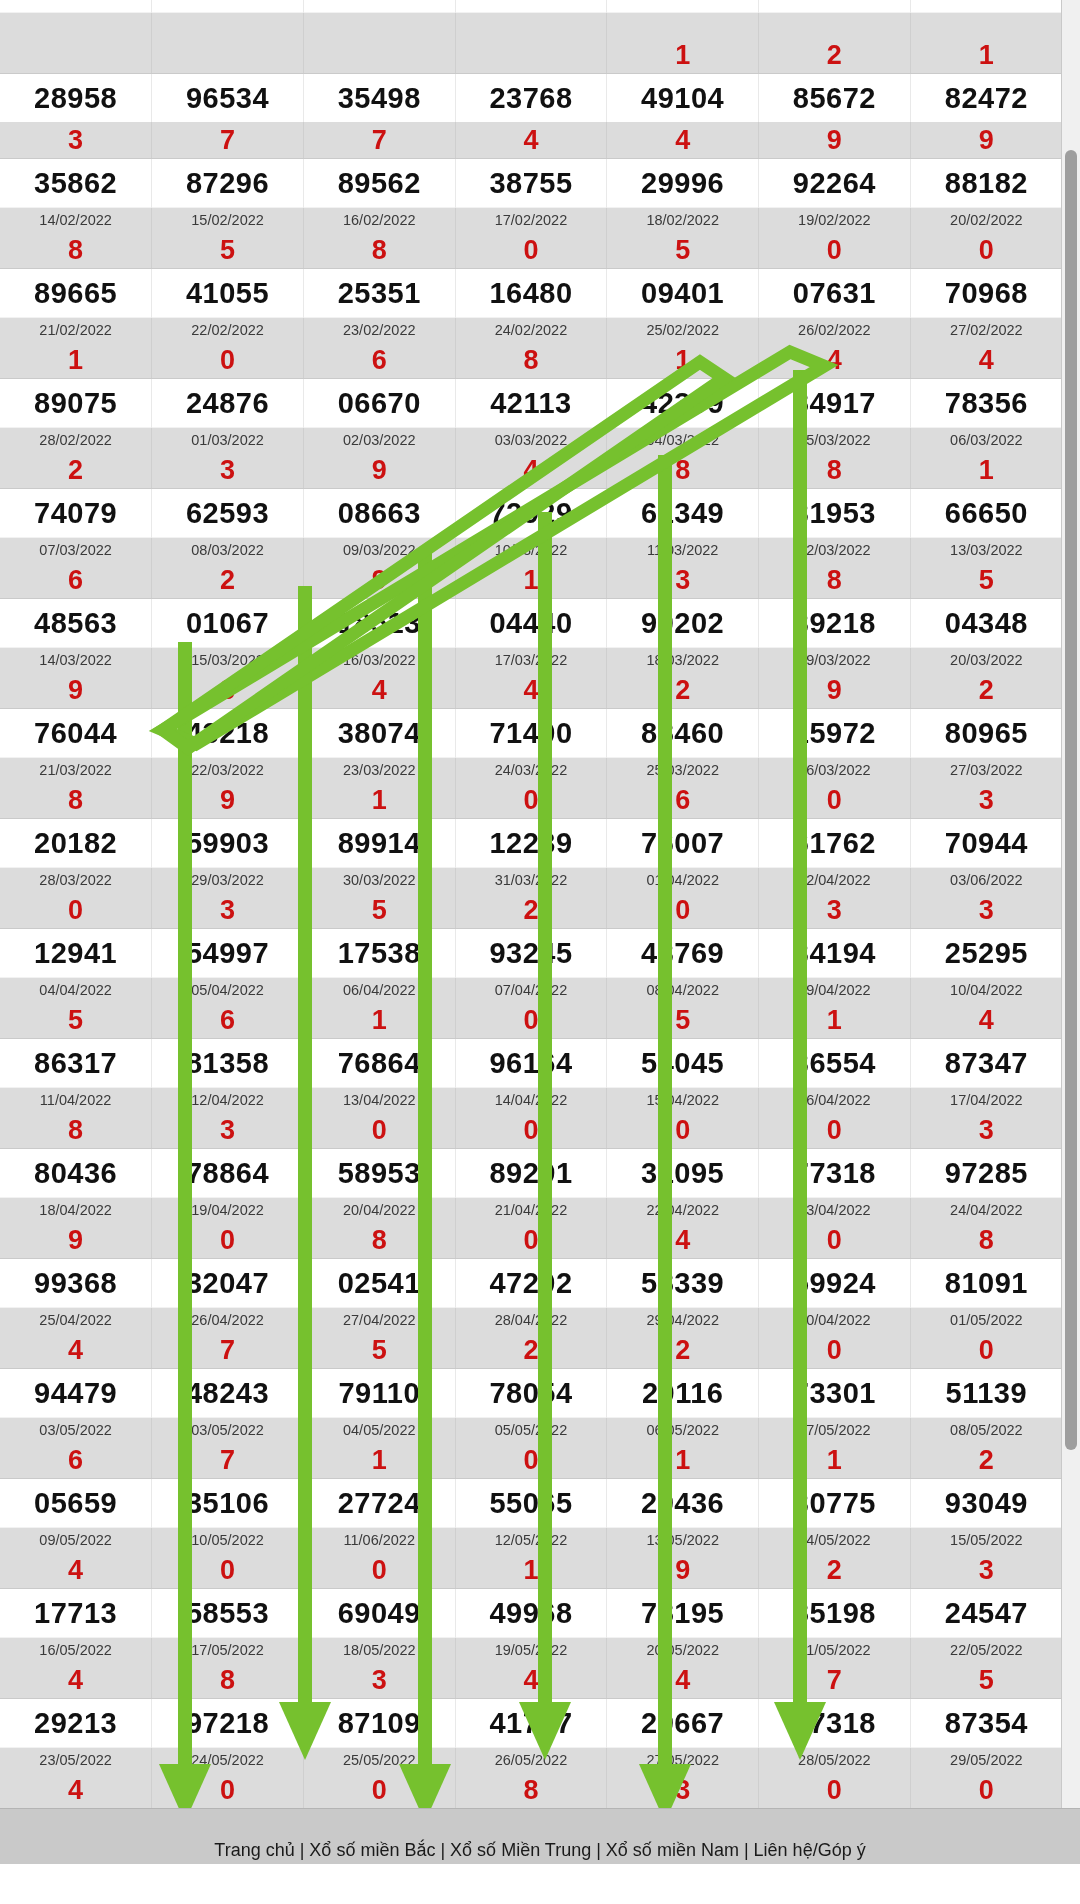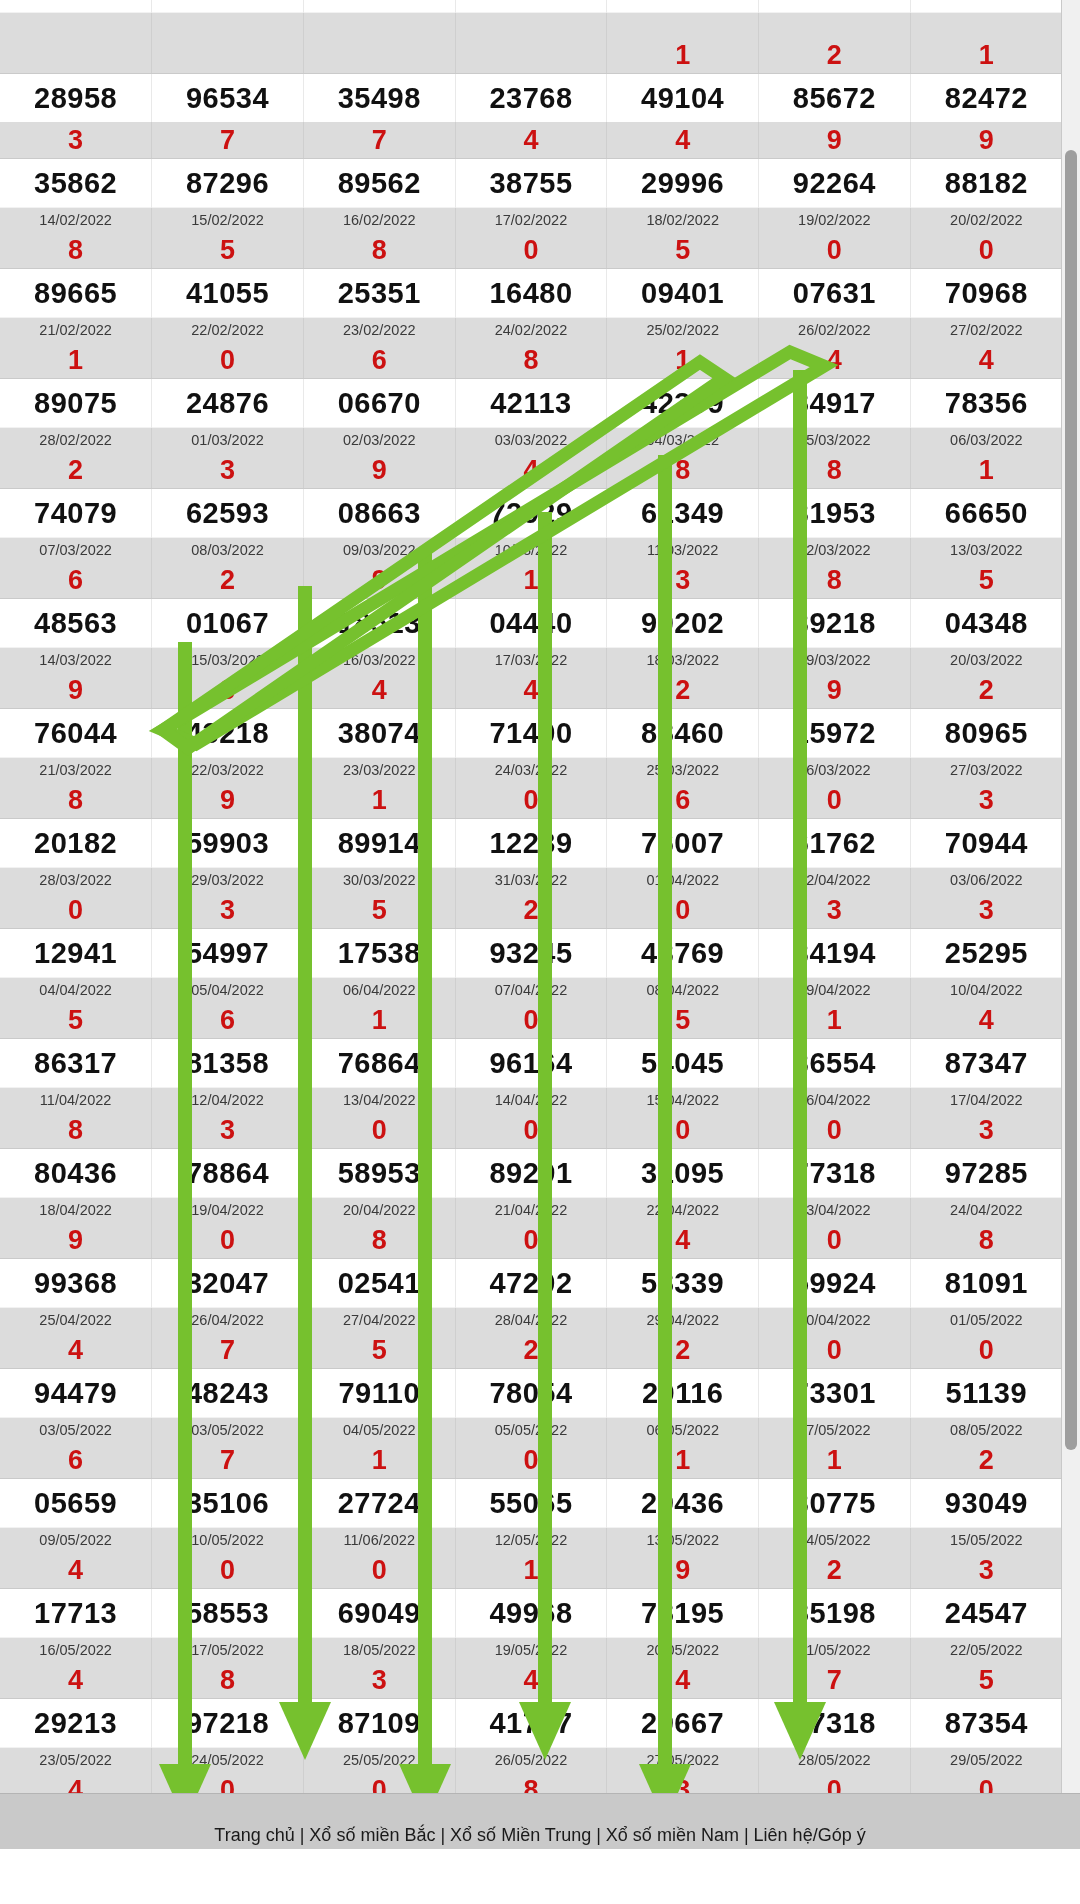--- a/index.html
+++ b/index.html
@@ -70,21 +70,21 @@
     position:absolute;right:0;top:0;width:18px;height:1815px;
     background:#f0f0f0;border-left:1px solid #c9c9c9;
   }
   .scroll-thumb{
     position:absolute;right:3px;top:150px;width:12px;height:1300px;
     background:#9e9e9e;border-radius:6px;
   }
 
   
   .footer{
-    position:absolute;left:0;bottom:0;width:1080px;height:111px;
+    position:absolute;left:0;bottom:0;width:1080px;height:96px;
     background:#ffffff;
   }
   .footer-bar{
     position:absolute;left:0;top:0;width:1080px;height:55px;
     background:#c9c9c9;border-top:1px solid #b4b4b4;
     overflow:hidden;
   }
   .footer-links{
     position:absolute;left:0;top:31px;width:1080px;
     text-align:center;font-size:18px;color:#1a1a1a;white-space:nowrap;

